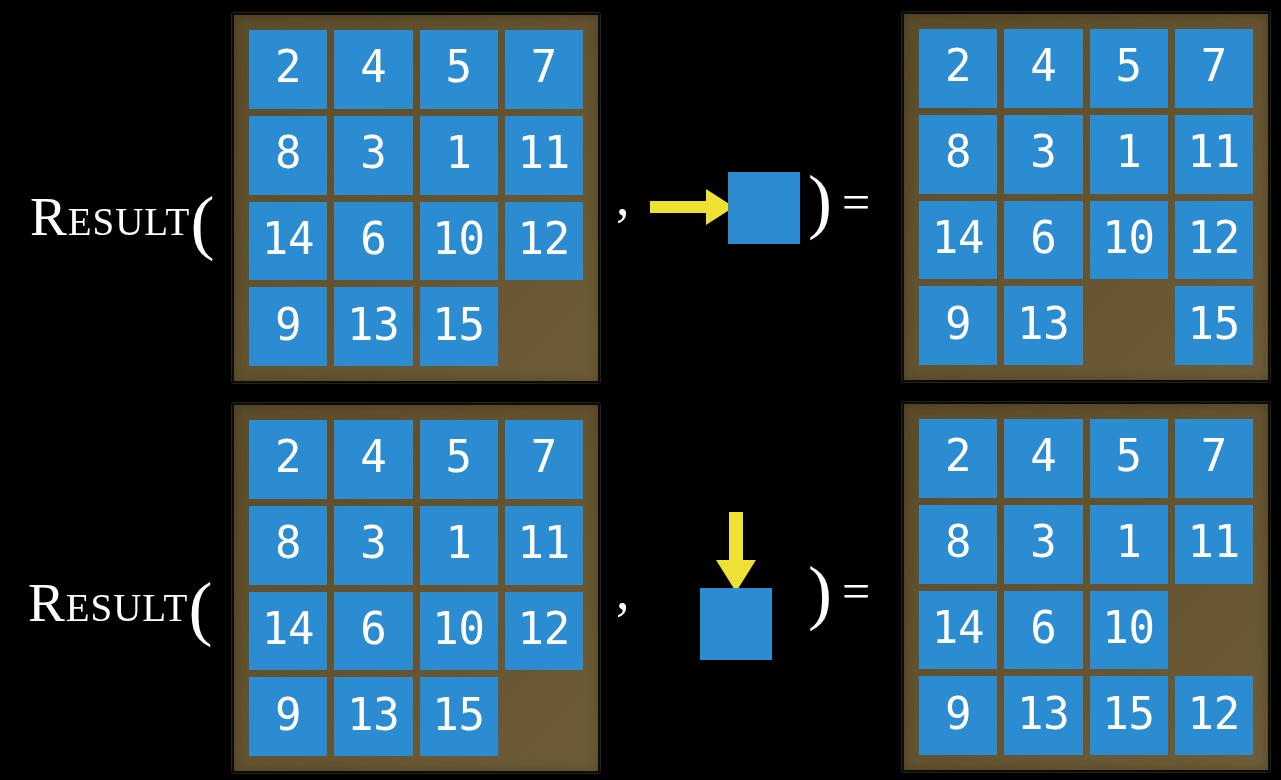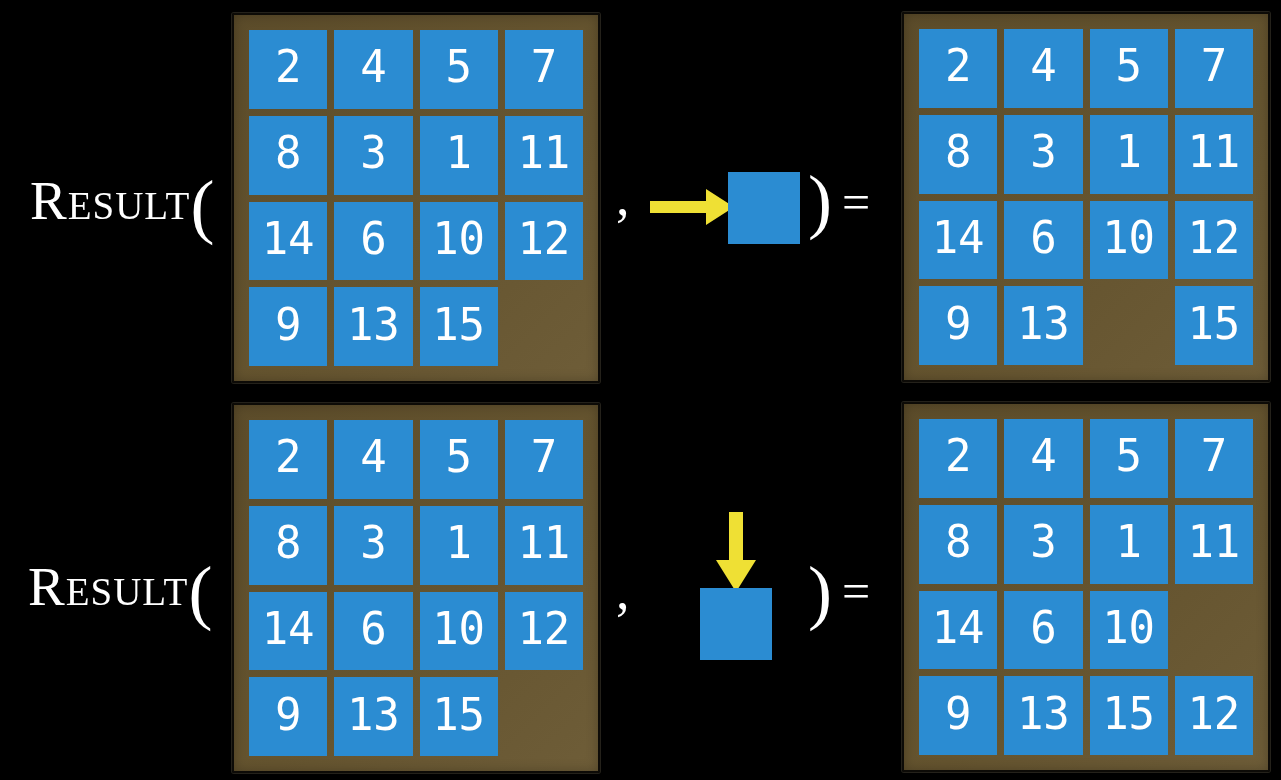--- a/index.html
+++ b/index.html
@@ -50,20 +50,21 @@
 
   
   .fn-label {
     position: absolute;
     color: var(--text, #ffffff);
     font-size: 55px;
     line-height: 54px;
     font-variant: small-caps;
     white-space: nowrap;
     letter-spacing: 1px;
+    margin-top: 16px;
   }
   .fn-label .big-paren {
     font-variant: normal;
     font-size: 72px;
     line-height: 0;
     vertical-align: -11px;
     letter-spacing: 0;
   }
   .comma {
     position: absolute;

